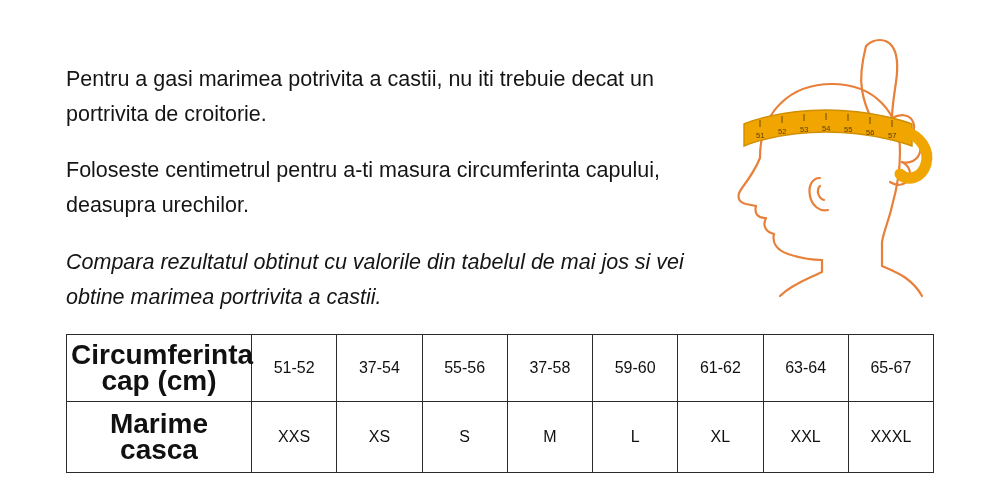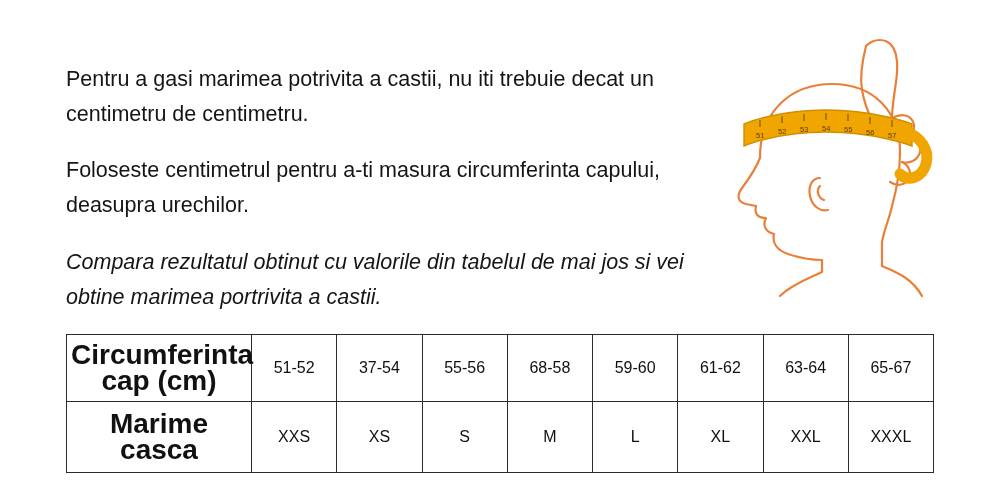--- a/index.html
+++ b/index.html
@@ -77,21 +77,21 @@
   }
   table.size-table tr.row-circ td { height: 62px; }
   table.size-table tr.row-size td { height: 66px; }
 </style>
 </head>
 <body>
 
 <div class="page">
 
   <div class="instructions">
-    <p class="para">Pentru a gasi marimea potrivita a castii, nu iti trebuie decat un centimetru de centimetru.</p>
+    <p class="para">Pentru a gasi marimea potrivita a castii, nu iti trebuie decat un portrivita de croitorie.</p>
     <p class="para">Foloseste centimetrul pentru a-ti masura circumferinta capului, deasupra urechilor.</p>
     <p class="para">Compara rezultatul obtinut cu valorile din tabelul de mai jos si vei obtine marimea portrivita a castii.</p>
   </div>
 
   <div class="illustration">
     <svg width="250" height="270" viewBox="0 0 250 270" xmlns="http://www.w3.org/2000/svg">
       <g fill="none" stroke="#e8803a" stroke-width="2.2" stroke-linecap="round" stroke-linejoin="round">
 
         <path d="M44 130 C44 82 76 56 116 56 C158 56 184 84 184 124 C184 146 180 164 176 178"></path>
 
@@ -146,21 +146,21 @@
     <table class="size-table">
       <tbody>
         <tr class="row-circ">
           <td class="rowhead">
             <span>Circumferinta</span><br>
             <span>cap (cm)</span>
           </td>
           <td>51-52</td>
           <td>37-54</td>
           <td>55-56</td>
-          <td>68-58</td>
+          <td>37-58</td>
           <td>59-60</td>
           <td>61-62</td>
           <td>63-64</td>
           <td>65-67</td>
         </tr>
         <tr class="row-size">
           <td class="rowhead">
             <span>Marime</span><br>
             <span>casca</span>
           </td>

